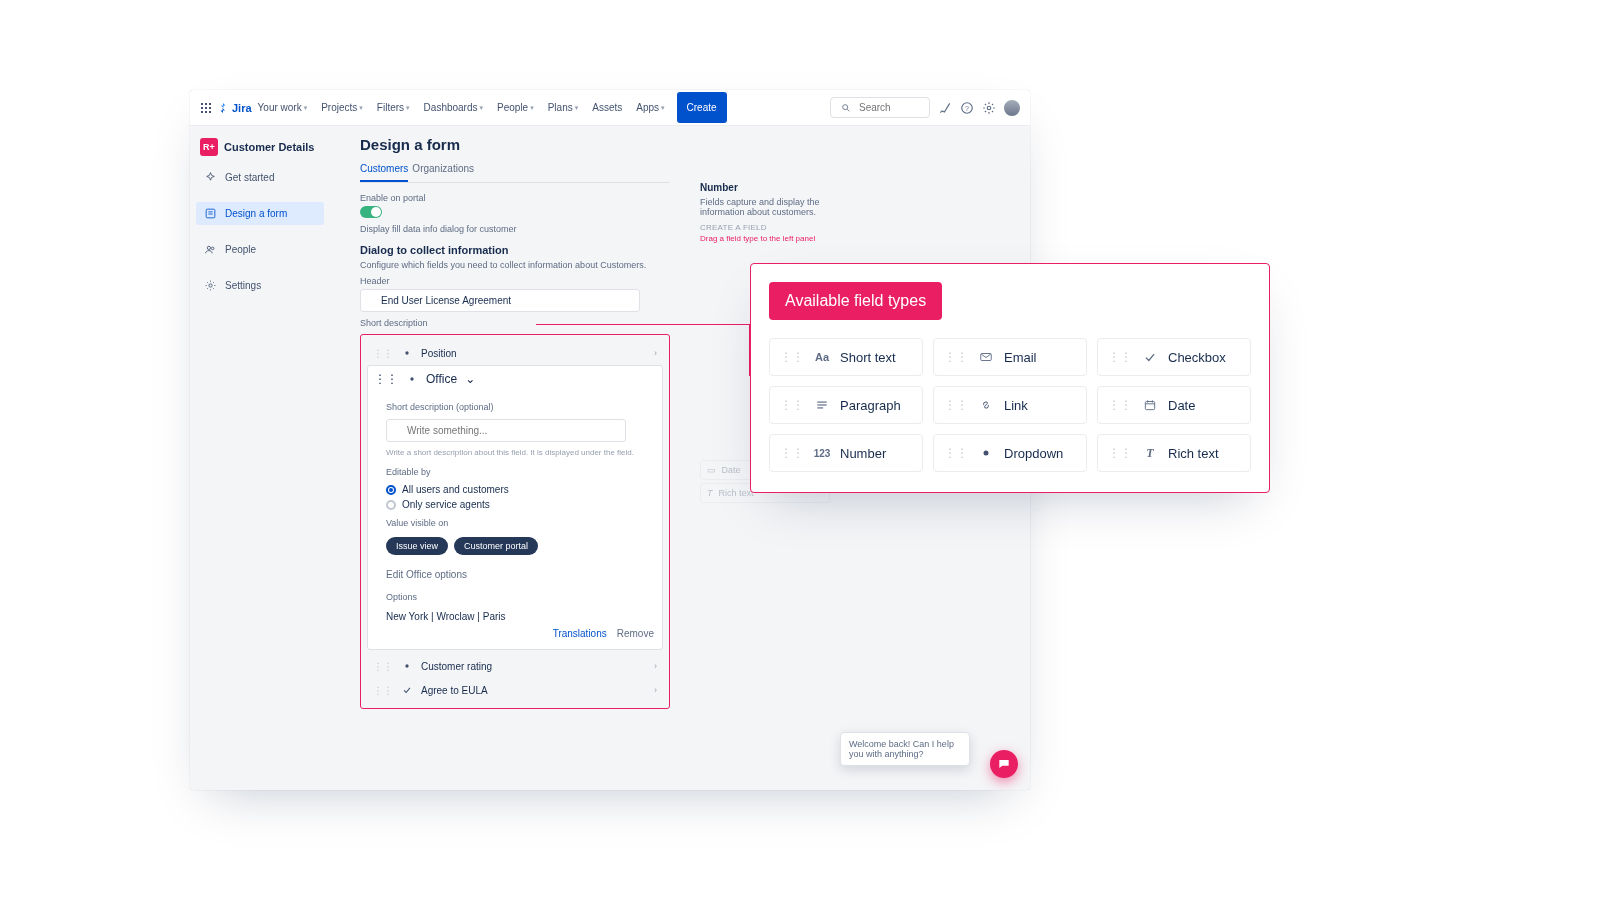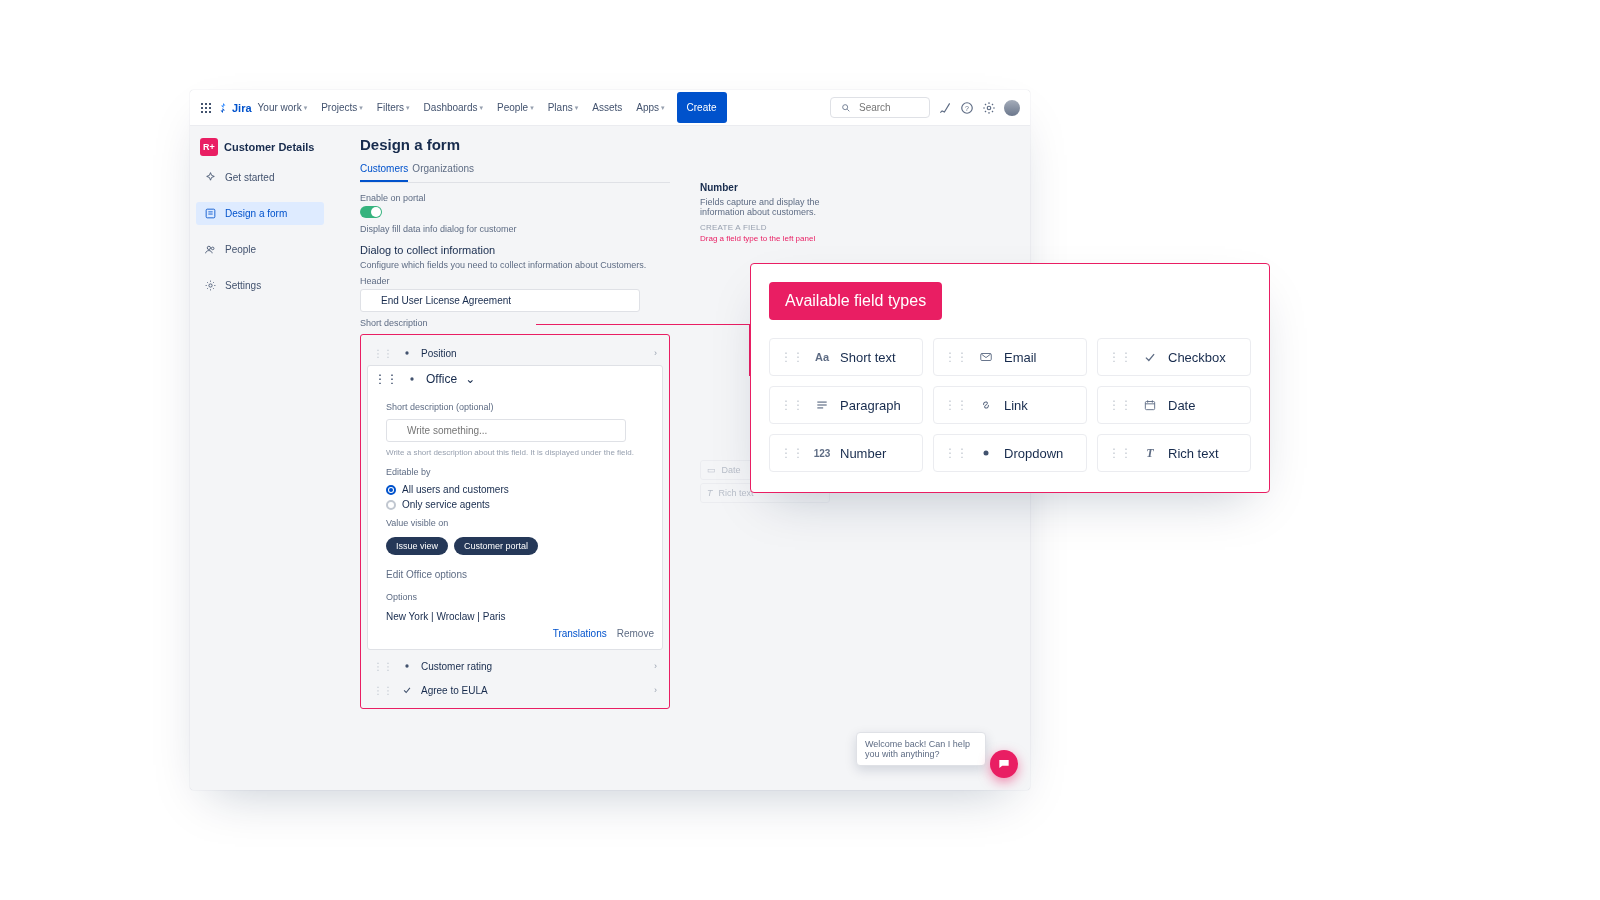--- a/index.html
+++ b/index.html
@@ -53,21 +53,21 @@
   .col-side{width:130px;padding-top:46px;font-size:10px;color:var(--sub);}
   h1{font-size:15px;font-weight:600;margin:0 0 10px 0;}
   .tabs{display:flex;gap:4px;border-bottom:1px solid var(--border);font-size:10px;margin-bottom:10px;max-width:500px;}
   .tab{padding:0 0 6px 0;color:var(--sub);}
   .tab.active{color:var(--primary);border-bottom:2px solid var(--primary);font-weight:500;}
   .lbl{font-size:9px;color:var(--sub);margin:6px 0 3px 0;display:block;}
   .toggle{width:22px;height:12px;border-radius:6px;background:var(--green);position:relative;}
   .toggle::after{content:"";position:absolute;right:1px;top:1px;width:10px;height:10px;border-radius:50%;background:#fff;}
   .select{display:flex;align-items:center;justify-content:space-between;background:#F4F5F7;border:1px solid var(--border);border-radius:3px;padding:5px 8px;font-size:10px;color:var(--ink);max-width:280px;}
   .select::after{content:"▾";color:var(--muted);font-size:8px;}
-  .sect-title{font-weight:400;font-size:11px;margin:10px 0 4px 0;}
+  .sect-title{font-weight:700;font-size:11px;margin:10px 0 4px 0;}
   .help{font-size:9px;color:var(--sub);margin:0 0 6px 0;}
   .input{width:100%;max-width:280px;border:1px solid var(--border);border-radius:3px;background:#fff;padding:5px 20px;font-size:10px;color:var(--ink);}
   .ta{width:100%;max-width:280px;min-height:32px;}
   
   .hl-box{border:1px solid var(--accent);border-radius:3px;margin-top:6px;padding:6px 6px;position:relative;}
   .frow{display:flex;align-items:center;gap:8px;padding:6px 6px;font-size:10px;color:var(--ink);border-radius:3px;}
   .frow:not(:last-child){border-bottom:0;}
   .frow .drag{color:#C1C7D0;font-size:10px;cursor:grab;}
   .ftype-icon{width:12px;height:12px;display:inline-flex;align-items:center;justify-content:center;}
   .frow .caret{margin-left:auto;color:var(--muted);font-size:9px;}
@@ -84,21 +84,21 @@
   .opts{font-size:10px;color:var(--ink);margin:2px 0 2px 0;}
   .row-actions{display:flex;gap:10px;justify-content:flex-end;font-size:10px;}
   .row-actions .a1{color:var(--primary);}
   .row-actions .a2{color:var(--sub);}
   
   .fields-panel h3{font-size:10px;font-weight:600;margin:0 0 4px 0;color:var(--ink);}
   .fields-label{font-size:8px;text-transform:uppercase;letter-spacing:.03em;color:var(--muted);margin:6px 0 2px 0;}
   .dim-tag{display:flex;align-items:center;gap:6px;opacity:.4;border:1px solid var(--border);border-radius:3px;padding:4px 6px;font-size:9px;margin:3px 0;}
   
   .chat-bubble{position:absolute;right:12px;bottom:12px;width:28px;height:28px;border-radius:50%;background:var(--accent);display:flex;align-items:center;justify-content:center;color:#fff;box-shadow:0 4px 12px rgba(233,30,99,.5);}
-  .chat-msg{position:absolute;right:44px;bottom:24px;background:#fff;border:1px solid var(--border);border-radius:4px;padding:6px 8px;font-size:9px;color:var(--sub);max-width:130px;box-shadow:0 4px 12px rgba(9,30,66,.15);}
+  .chat-msg{position:absolute;right:60px;bottom:24px;background:#fff;border:1px solid var(--border);border-radius:4px;padding:6px 8px;font-size:9px;color:var(--sub);max-width:130px;box-shadow:0 4px 12px rgba(9,30,66,.15);}
   
   .callout{position:absolute;top:263px;left:750px;width:520px;background:#fff;border:1px solid var(--accent);border-radius:4px;padding:18px 18px 20px 18px;box-shadow:0 20px 50px -20px rgba(9,30,66,.25);}
   .callout-title{display:inline-block;background:var(--accent);color:#fff;font-size:16px;font-weight:500;padding:10px 16px;border-radius:4px;margin-bottom:18px;}
   .ft-grid{display:grid;grid-template-columns:repeat(3,1fr);gap:10px;}
   .ft-tile{display:flex;align-items:center;gap:10px;border:1px solid #ebecf0;border-radius:4px;padding:10px 10px;font-size:13px;color:var(--ink);}
   .ft-tile .drag{color:#C1C7D0;font-size:12px;}
   .ft-tile .ico{width:16px;height:16px;display:flex;align-items:center;justify-content:center;color:var(--sub);font-weight:600;font-size:11px;}
   
   .connector{position:absolute;border-top:1px solid var(--accent);border-right:1px solid var(--accent);top:324px;left:536px;width:214px;height:52px;}
   

